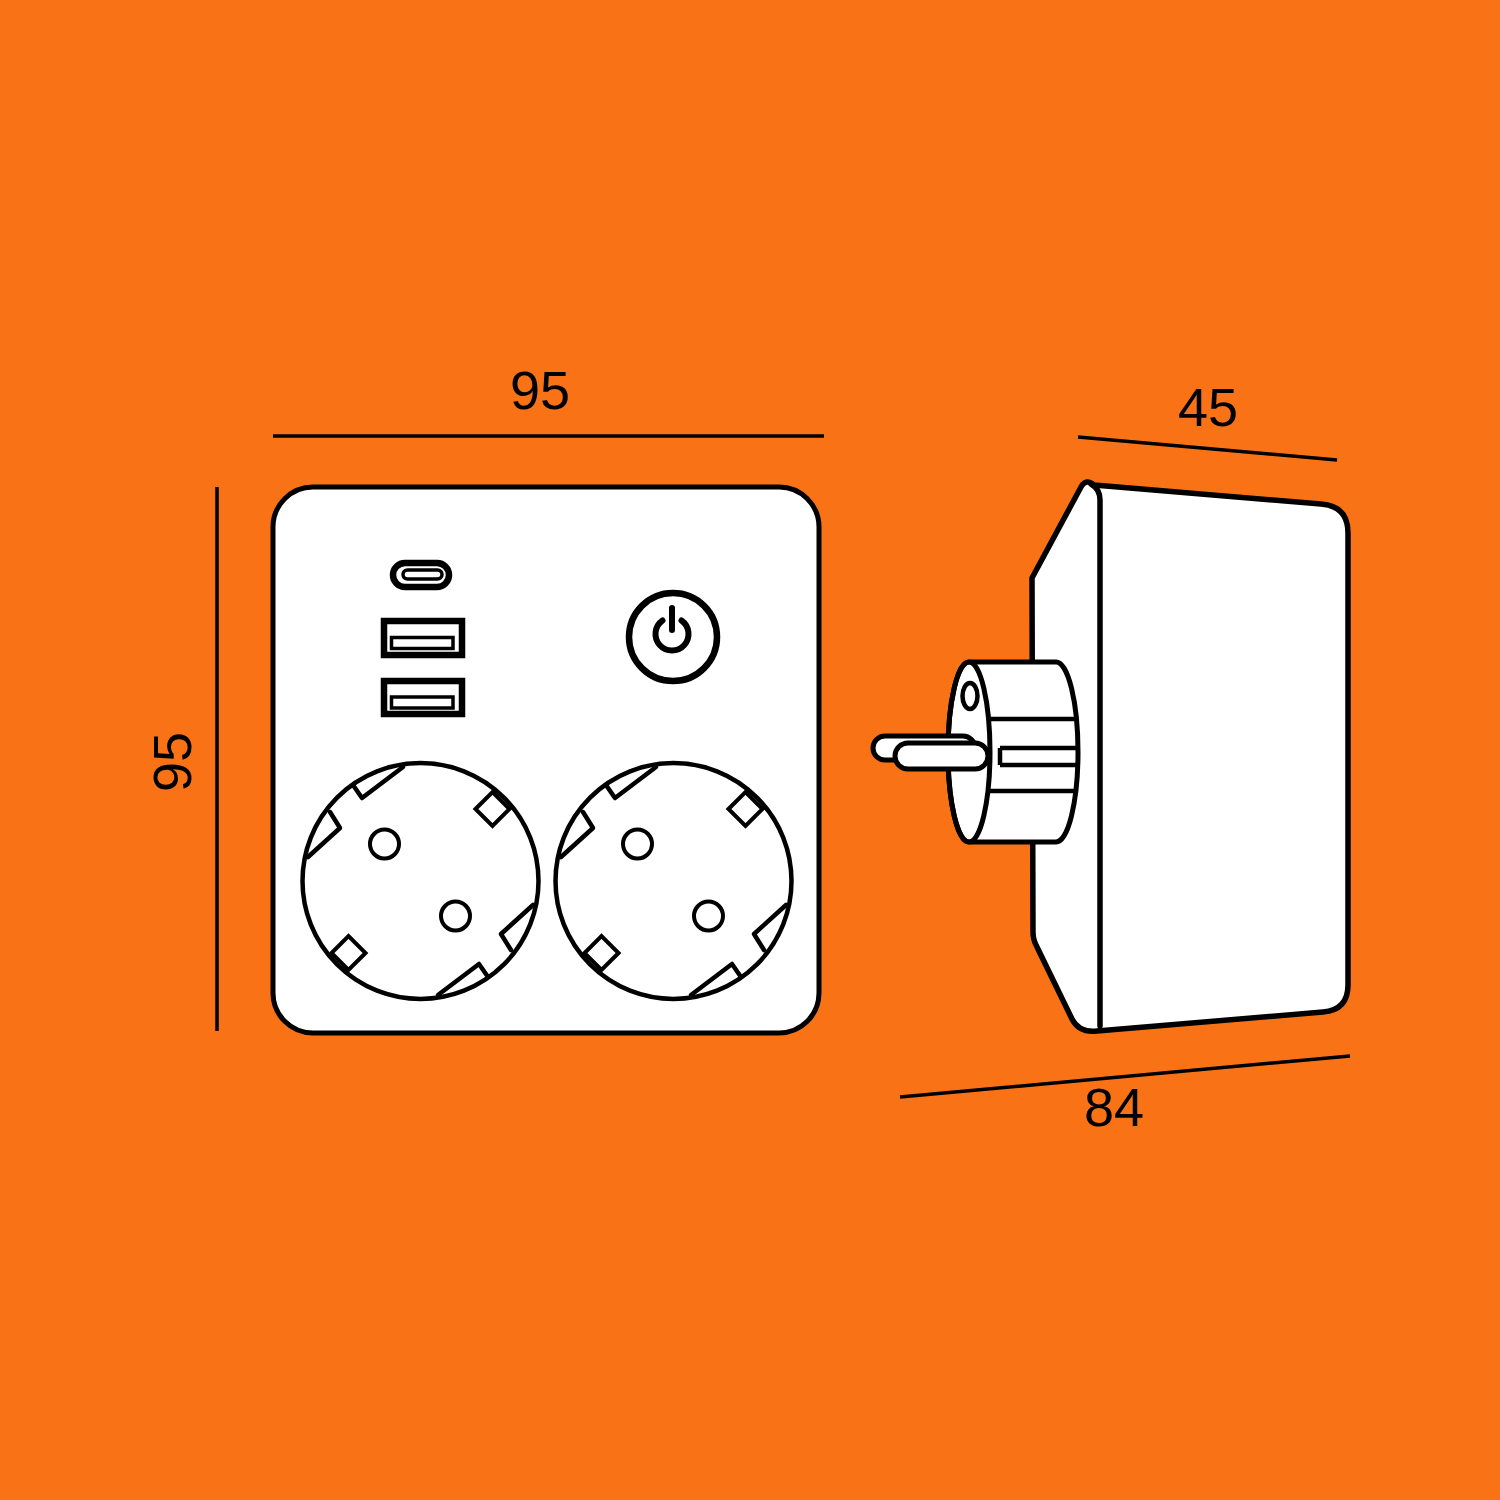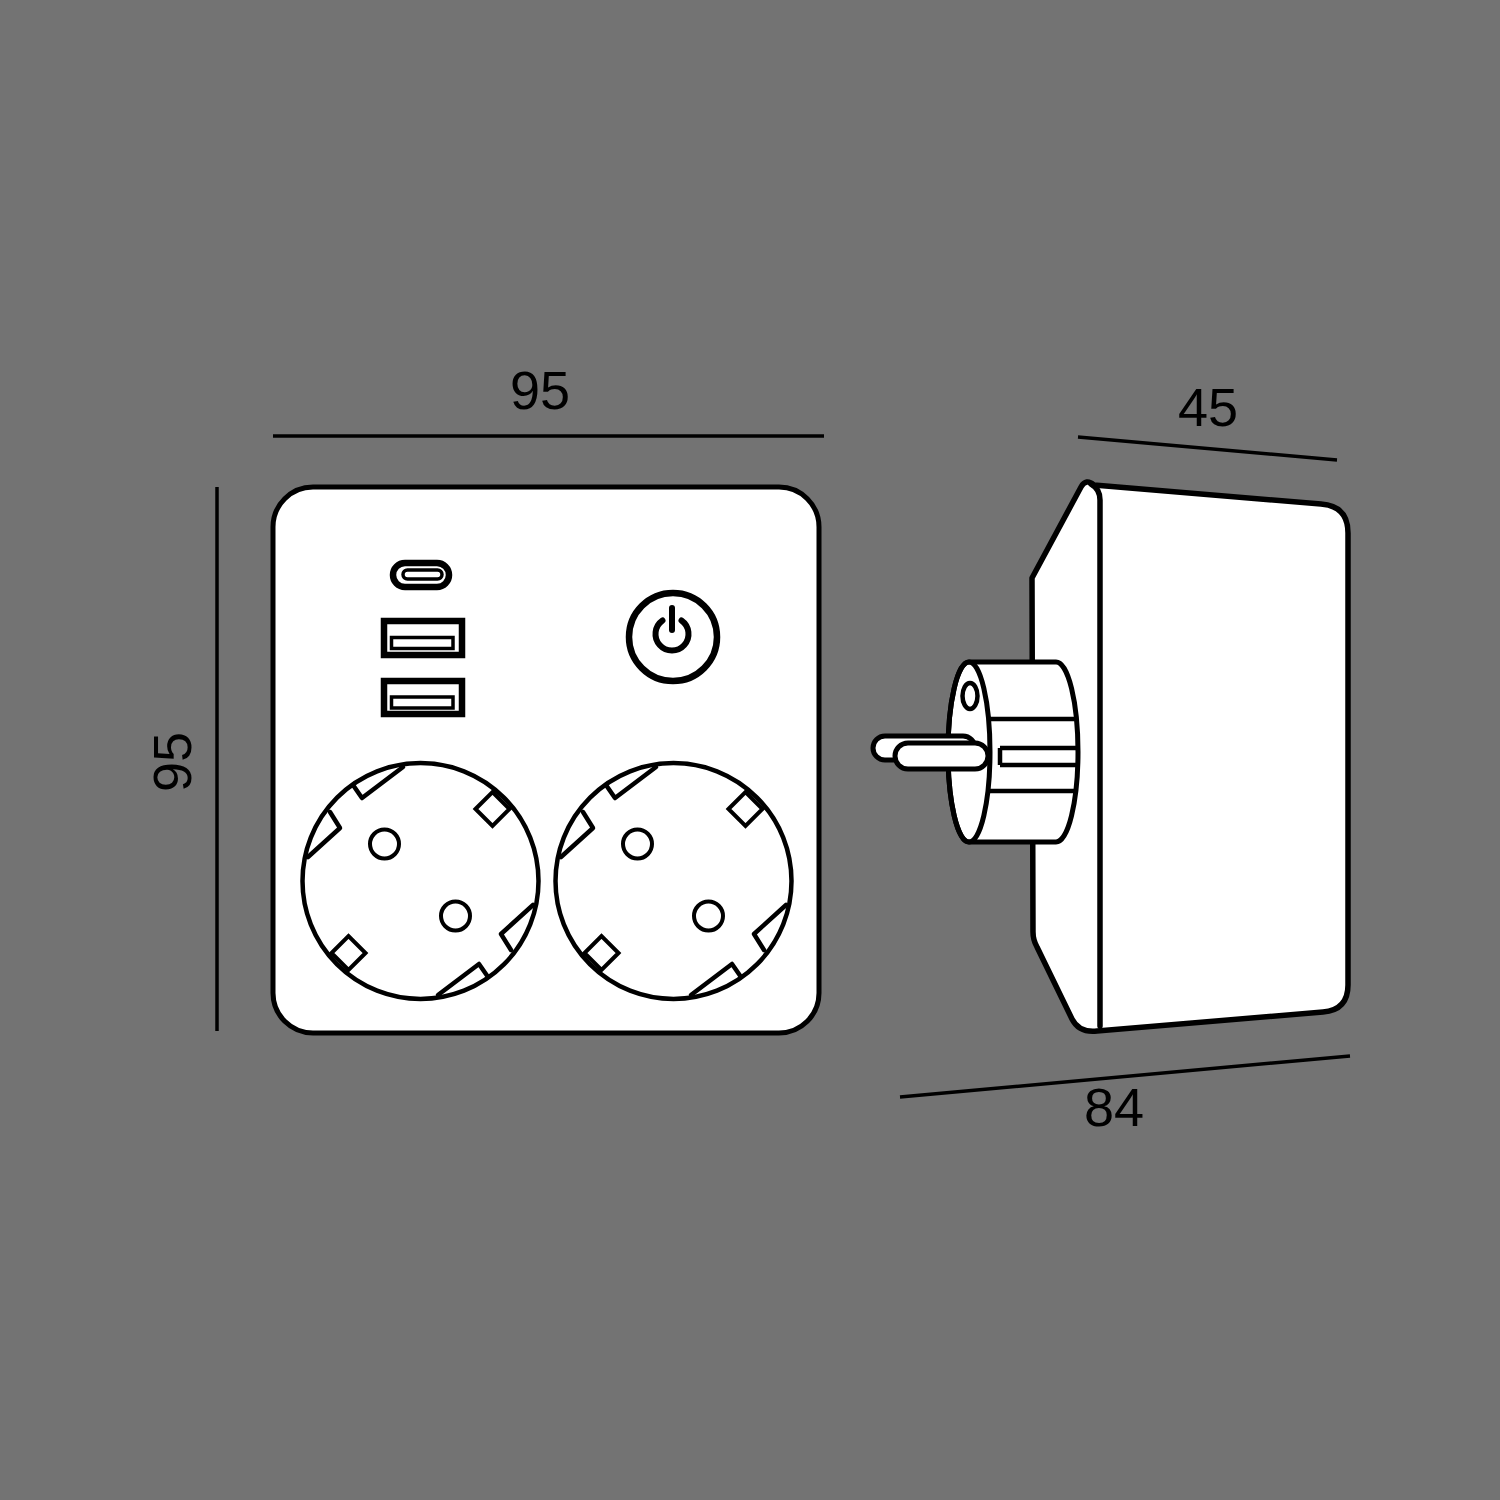--- a/index.html
+++ b/index.html
@@ -5,21 +5,21 @@
   html, body {
     margin: 0;
     padding: 0;
     background: #ffffff;
     font-family: "Liberation Sans", sans-serif;
   }
   .canvas {
     position: relative;
     width: 1500px;
     height: 1500px;
-    background: #737373;
+    background: #f97316;
     overflow: hidden;
   }
   svg { display: block; }
   text {
     font-family: "Liberation Sans", "DejaVu Sans", sans-serif;
     font-size: 54px;
     fill: #000000;
   }
 </style>
 </head>

